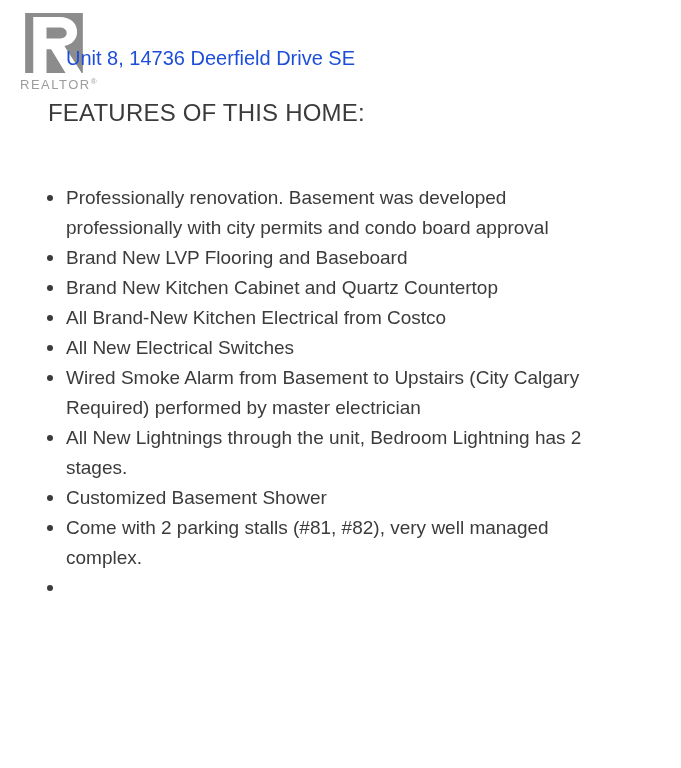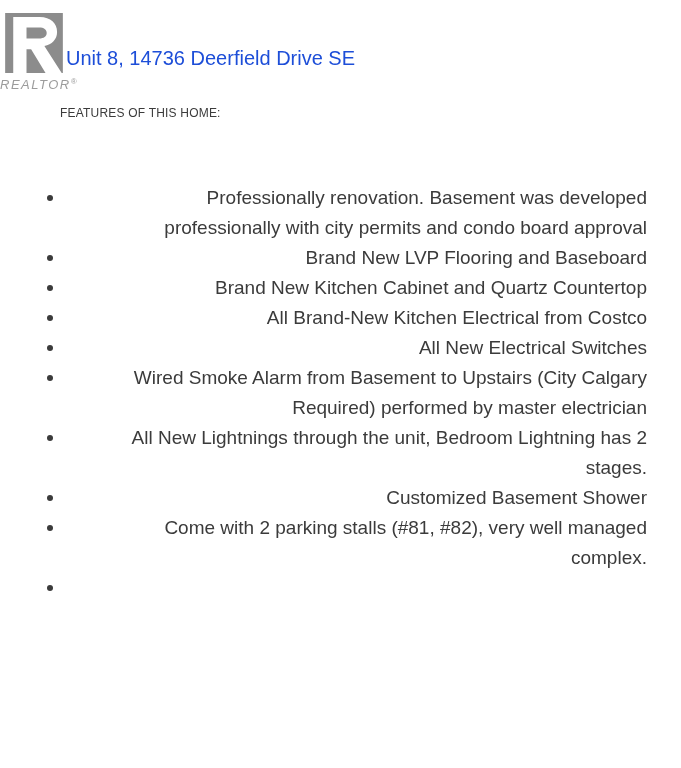--- a/index.html
+++ b/index.html
@@ -11,24 +11,23 @@
     position: relative;
     width: 681px;
     height: 768px;
     background: #ffffff;
     overflow: hidden;
   }
 
   
   .logo-block {
     position: absolute;
-    left: 0;
+    left: 20px;
     top: 13px;
     width: 95px;
-    font-style: italic;
   }
   .logo-square {
     display: block;
     margin-left: 5px;
   }
   .logo-wordmark {
     display: block;
     margin-top: 2px;
     font-size: 13px;
     line-height: 13px;
@@ -47,23 +46,23 @@
     position: absolute;
     left: 66px;
     top: 46px;
     font-size: 20px;
     line-height: 24px;
     color: #1d4ed8;
     white-space: pre;
   }
   .features-heading {
     position: absolute;
-    left: 60px;
+    left: 48px;
     top: 101px;
-    font-size: 12px;
+    font-size: 24px;
     line-height: 24px;
     color: #3b3b3b;
     letter-spacing: 0.2px;
     white-space: pre;
   }
 
   
   .features-list {
     position: absolute;
     left: 47px;
@@ -73,21 +72,20 @@
     padding: 0;
     list-style: none;
   }
   .features-list li {
     position: relative;
     padding-left: 19px;
     font-size: 19px;
     line-height: 30px;
     color: #3b3b3b;
     white-space: pre;
-    text-align: right;
   }
   .features-list li .dot {
     position: absolute;
     left: 0;
     top: 12px;
     width: 6px;
     height: 6px;
     border-radius: 50%;
     background: #3b3b3b;
   }

